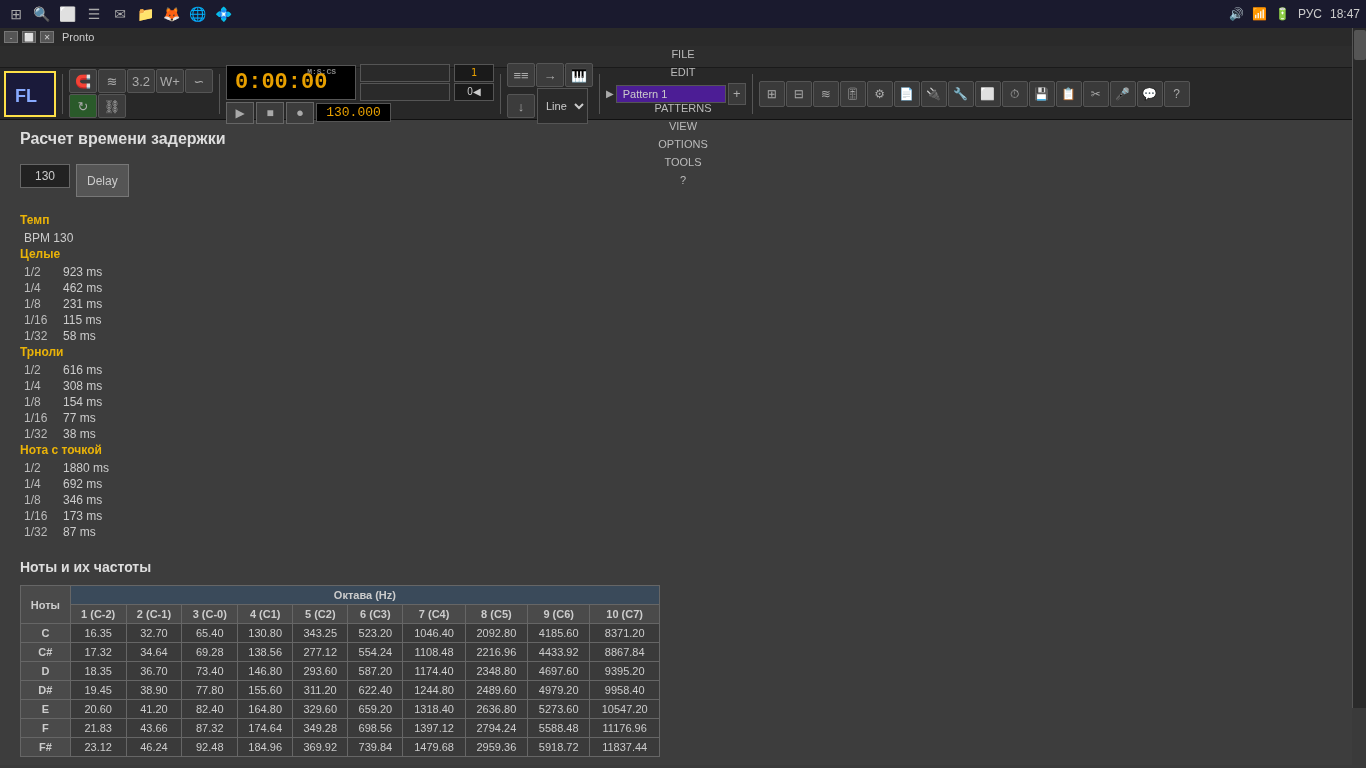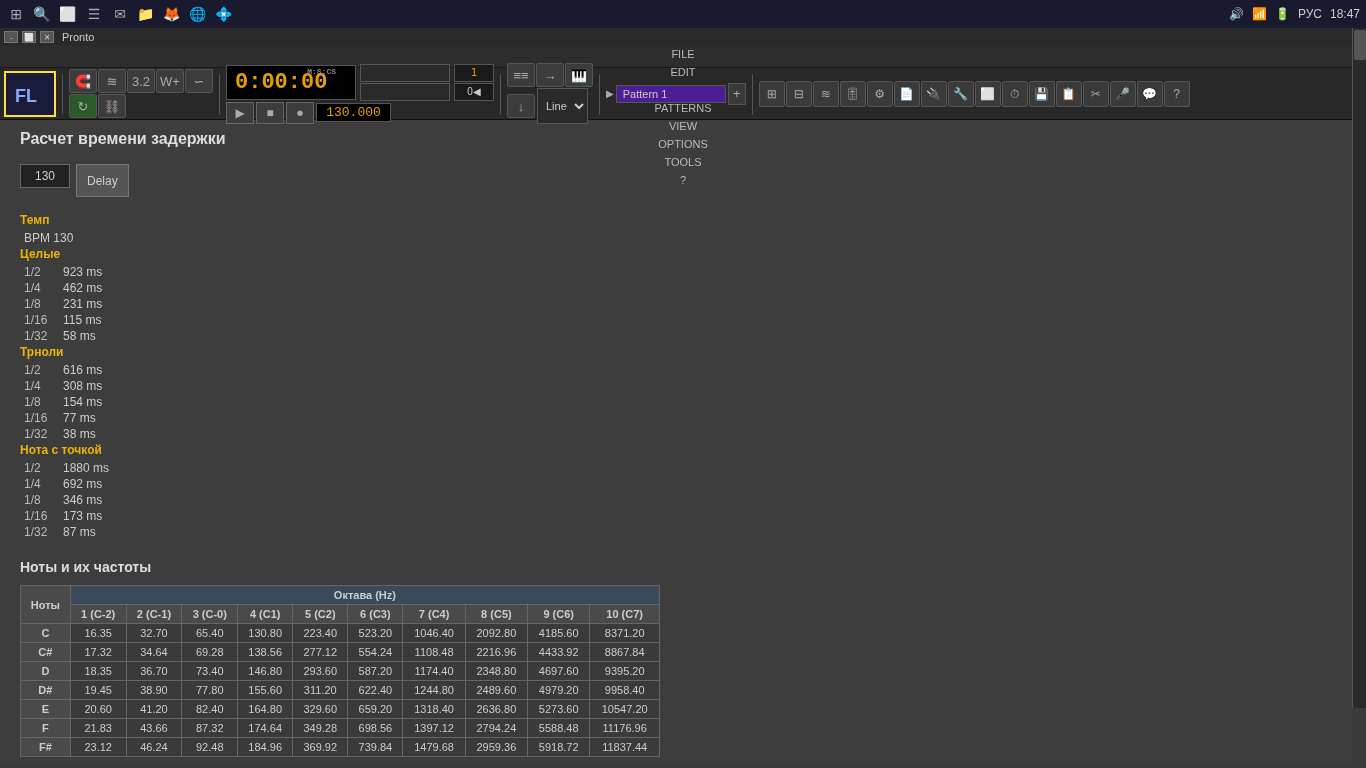--- a/index.html
+++ b/index.html
@@ -585,21 +585,21 @@
         <th>10 (C7)</th>
       </tr>
     </thead>
     <tbody id="freq-table-body">
     <tr>
           <td class="note-col">C</td>
           <td>16.35</td>
           <td>32.70</td>
           <td>65.40</td>
           <td>130.80</td>
-          <td>223.40</td>
+          <td>343.25</td>
           <td>523.20</td>
           <td>1046.40</td>
           <td>2092.80</td>
           <td>4185.60</td>
           <td>8371.20</td>
         </tr>
         <tr>
           <td class="note-col">C#</td>
           <td>17.32</td>
           <td>34.64</td>

